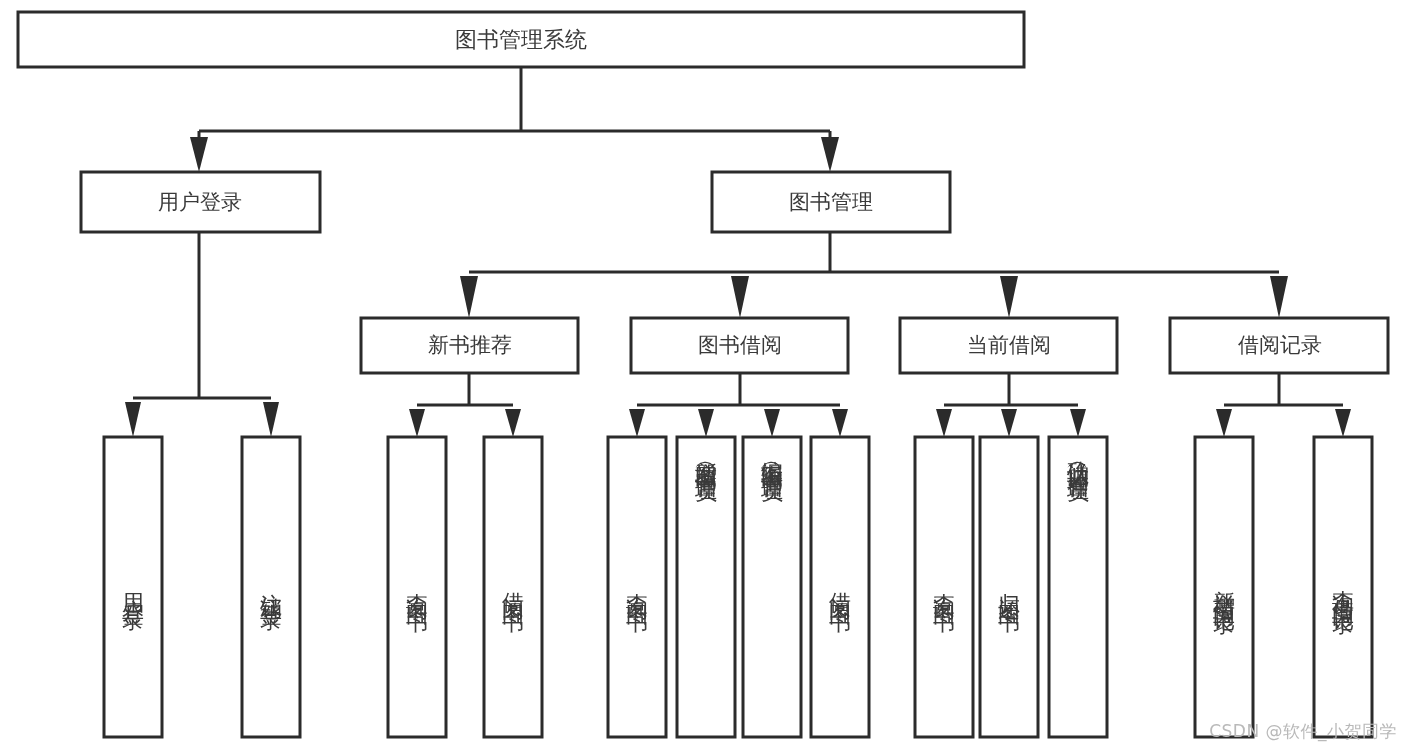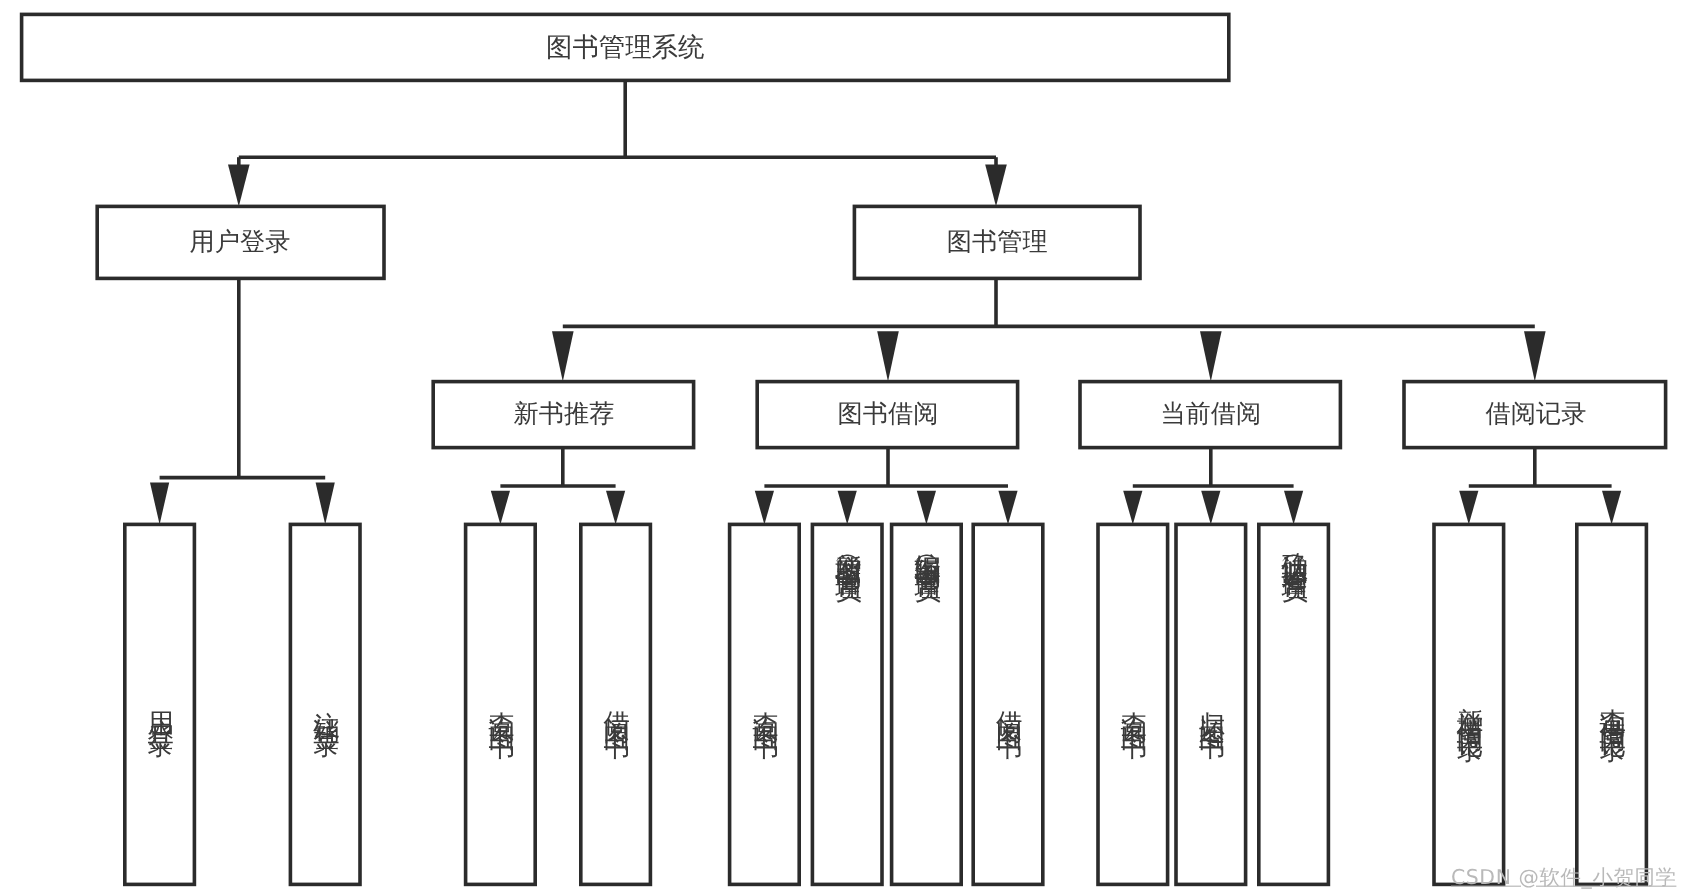--- a/index.html
+++ b/index.html
@@ -57,21 +57,20 @@
   .watermark {
     position: absolute;
     right: 8px;
     bottom: 4px;
     font-family: "DejaVu Sans", "Liberation Sans", sans-serif;
     font-size: 17px;
     color: #b9b9b9;
     letter-spacing: 0.5px;
     white-space: nowrap;
     user-select: none;
-    text-decoration: underline;
   }
 </style>
 </head>
 <body>
 
 <div id="diagram-root">
 
   <svg id="tree-svg" viewBox="0 0 1405 747">
 
     <g>

